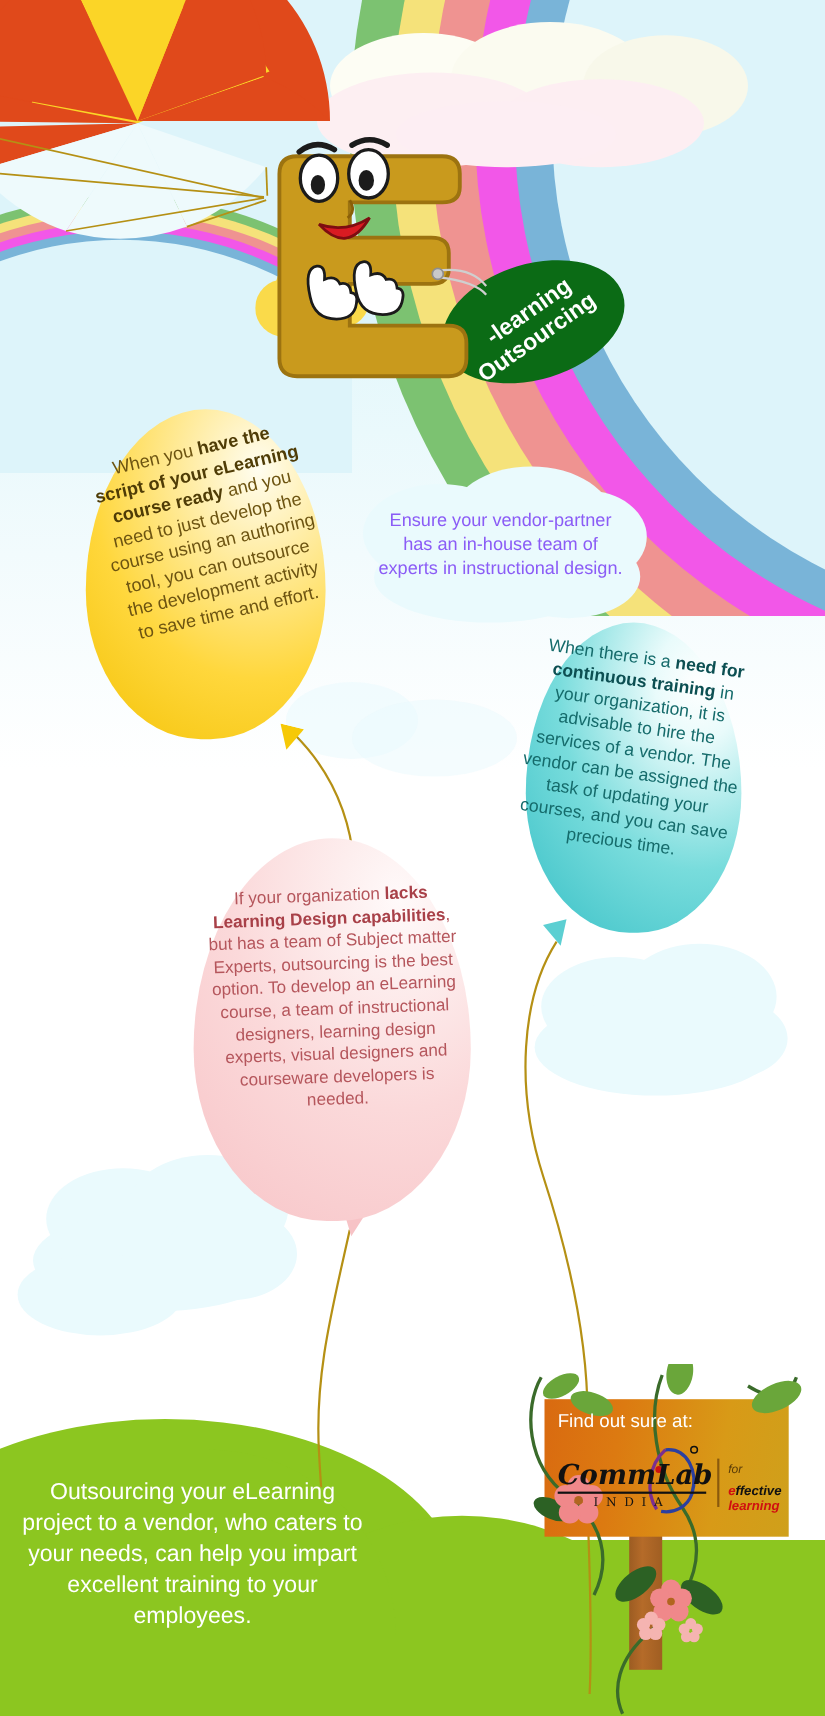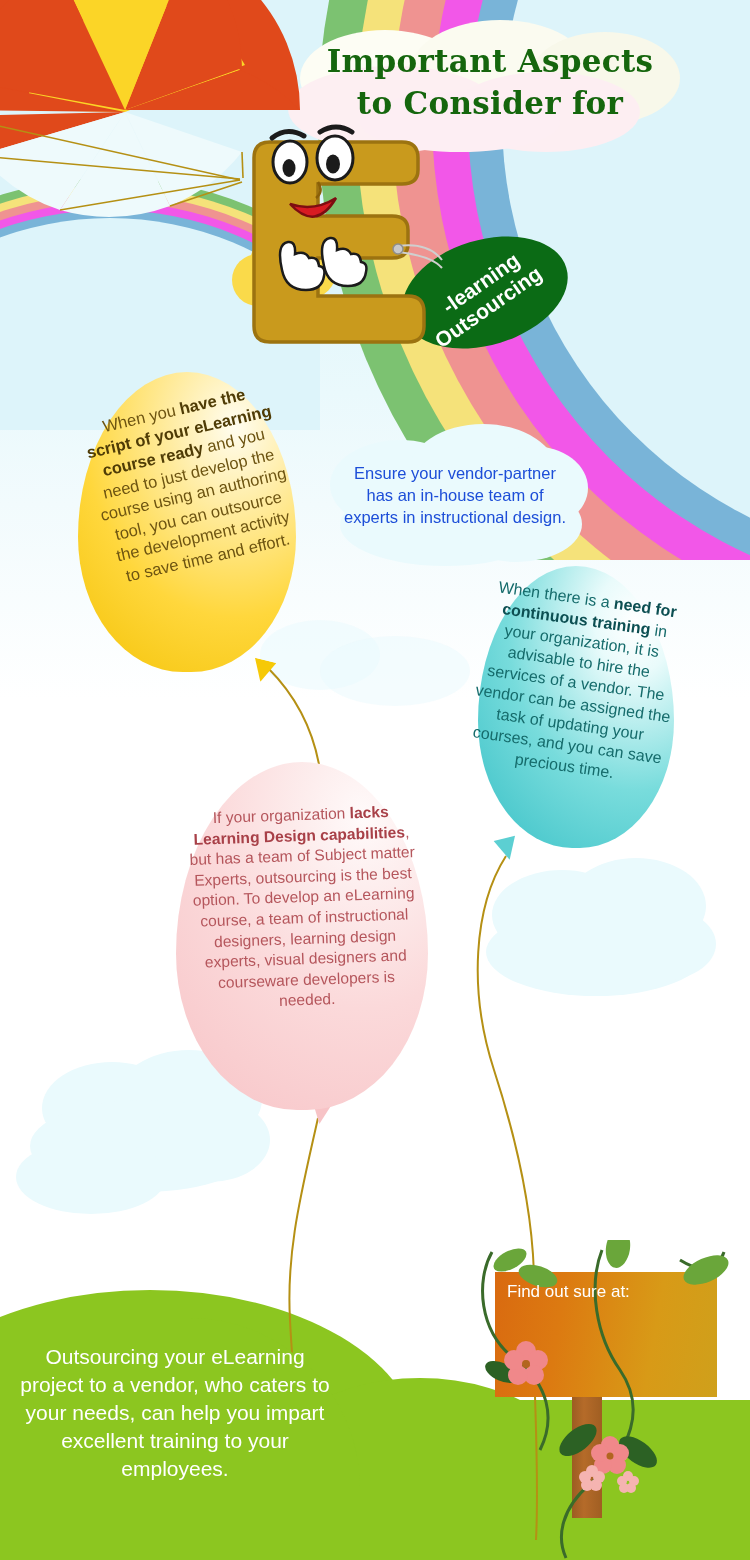--- a/index.html
+++ b/index.html
@@ -154,21 +154,21 @@
     color:#b5565c;font-size:15.6px;line-height:20.6px;
     z-index:12;
   }
   .t-pink b{color:#a84048;}
 
   
   .strings{position:absolute;left:0;top:0;width:750px;height:1560px;z-index:8;pointer-events:none;}
 
   
   .cloudtext{position:absolute;text-align:center;z-index:14;}
-  .ct-1{left:340px;top:462px;width:230px;color:#1d4ed8;font-size:16.5px;line-height:22px;}
+  .ct-1{left:340px;top:462px;width:230px;color:#8b5cf6;font-size:16.5px;line-height:22px;}
   .ct-2{left:487px;top:890px;width:226px;color:#2e8e8e;font-size:16.5px;line-height:22px;}
   .ct-3{left:38px;top:1080px;width:222px;color:#ef8b8b;font-size:16.5px;line-height:22px;}
 
   
   .grass{position:absolute;border-radius:50%;background:#8cc620;}
 
   
   .conclusion{
     position:absolute;left:-200px;top:1318px;width:560px;height:330px;
     border-radius:170px 170px 0 0;
@@ -268,24 +268,20 @@
       <g stroke="#b59014" stroke-width="1.6" fill="none">
         <path d="M14,196 L300,260"></path>
         <path d="M120,290 L300,260"></path>
         <path d="M230,286 L302,262"></path>
         <path d="M302,232 L303,258"></path>
         <path d="M40,236 L300,259"></path>
       </g>
     </svg>
   </div>
 
-  <div class="title">
-    <div>Important Aspects</div>
-    <div>to Consider for</div>
-  </div>
 
   <div class="mascot">
     <svg width="230" height="250" viewBox="0 0 230 250">
 
       <g>
         <circle cx="48" cy="143" r="30" fill="#fada4a"></circle>
         <circle cx="26" cy="160" r="26" fill="#fada4a"></circle>
         <circle cx="52" cy="178" r="28" fill="#fada4a"></circle>
         <circle cx="78" cy="152" r="26" fill="#fada4a"></circle>
         <circle cx="58" cy="158" r="6" fill="#5aa32c"></circle>
@@ -384,20 +380,34 @@
     <div class="grass" style="left:-120px;top:1290px;width:540px;height:320px;"></div>
     <div class="grass" style="left:240px;top:1378px;width:360px;height:260px;"></div>
     <div class="grass" style="left:500px;top:1430px;width:340px;height:220px;"></div>
     <div class="grass" style="left:0px;top:1400px;width:760px;height:200px;border-radius:0;"></div>
   </div>
 
   <div class="signpost"></div>
   <div class="signboard"></div>
   <div class="sign-find">Find out sure at:</div>
 
+  <div class="logo-box">
+    <svg class="logo-arc" viewBox="0 0 54 70">
+      <path d="M12,62 C2,48 4,22 20,8" stroke="#7b2f8f" stroke-width="3" fill="none"></path>
+      <path d="M20,8 C40,6 50,28 44,48 C40,60 28,66 16,64" stroke="#2b3fa0" stroke-width="3" fill="none"></path>
+      <circle cx="14" cy="26" r="3.2" fill="#cc1111"></circle>
+      <circle cx="46" cy="8" r="3" fill="none" stroke="#111" stroke-width="1.4"></circle>
+    </svg>
+    <div class="logo-name">CommLab</div>
+    <div class="logo-rule"></div>
+    <div class="logo-india">INDIA</div>
+    <div class="logo-divider"></div>
+    <div class="logo-for">for</div>
+    <div class="logo-eff"><span style="color:#d01010;">e</span><span>ffective </span><span class="lrn">learning</span></div>
+  </div>
 
   <svg class="vines" viewBox="0 0 280 320">
     <g stroke="#3a6b2a" stroke-width="3" fill="none">
       <path d="M22,12 C6,40 8,92 46,120 C78,144 86,178 70,210"></path>
       <path d="M132,10 C118,46 126,96 150,130 C176,168 162,210 120,244 C92,268 86,296 96,318"></path>
       <path d="M210,20 C232,34 248,30 254,12"></path>
     </g>
 
     <g fill="#6aa63a">
       <ellipse cx="40" cy="20" rx="18" ry="9" transform="rotate(-28 40 20)"></ellipse>

